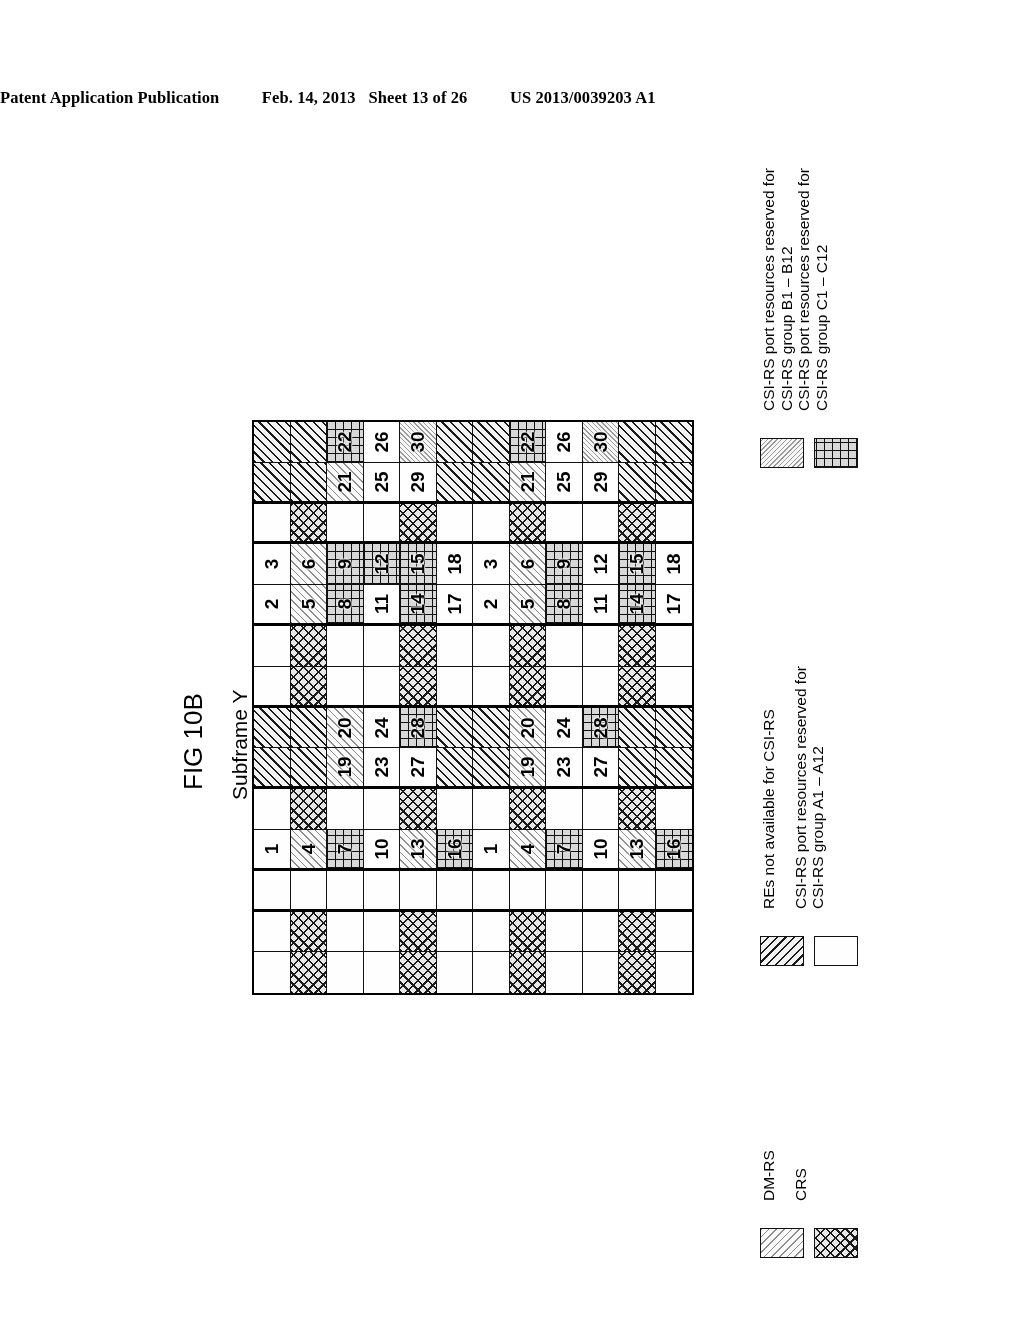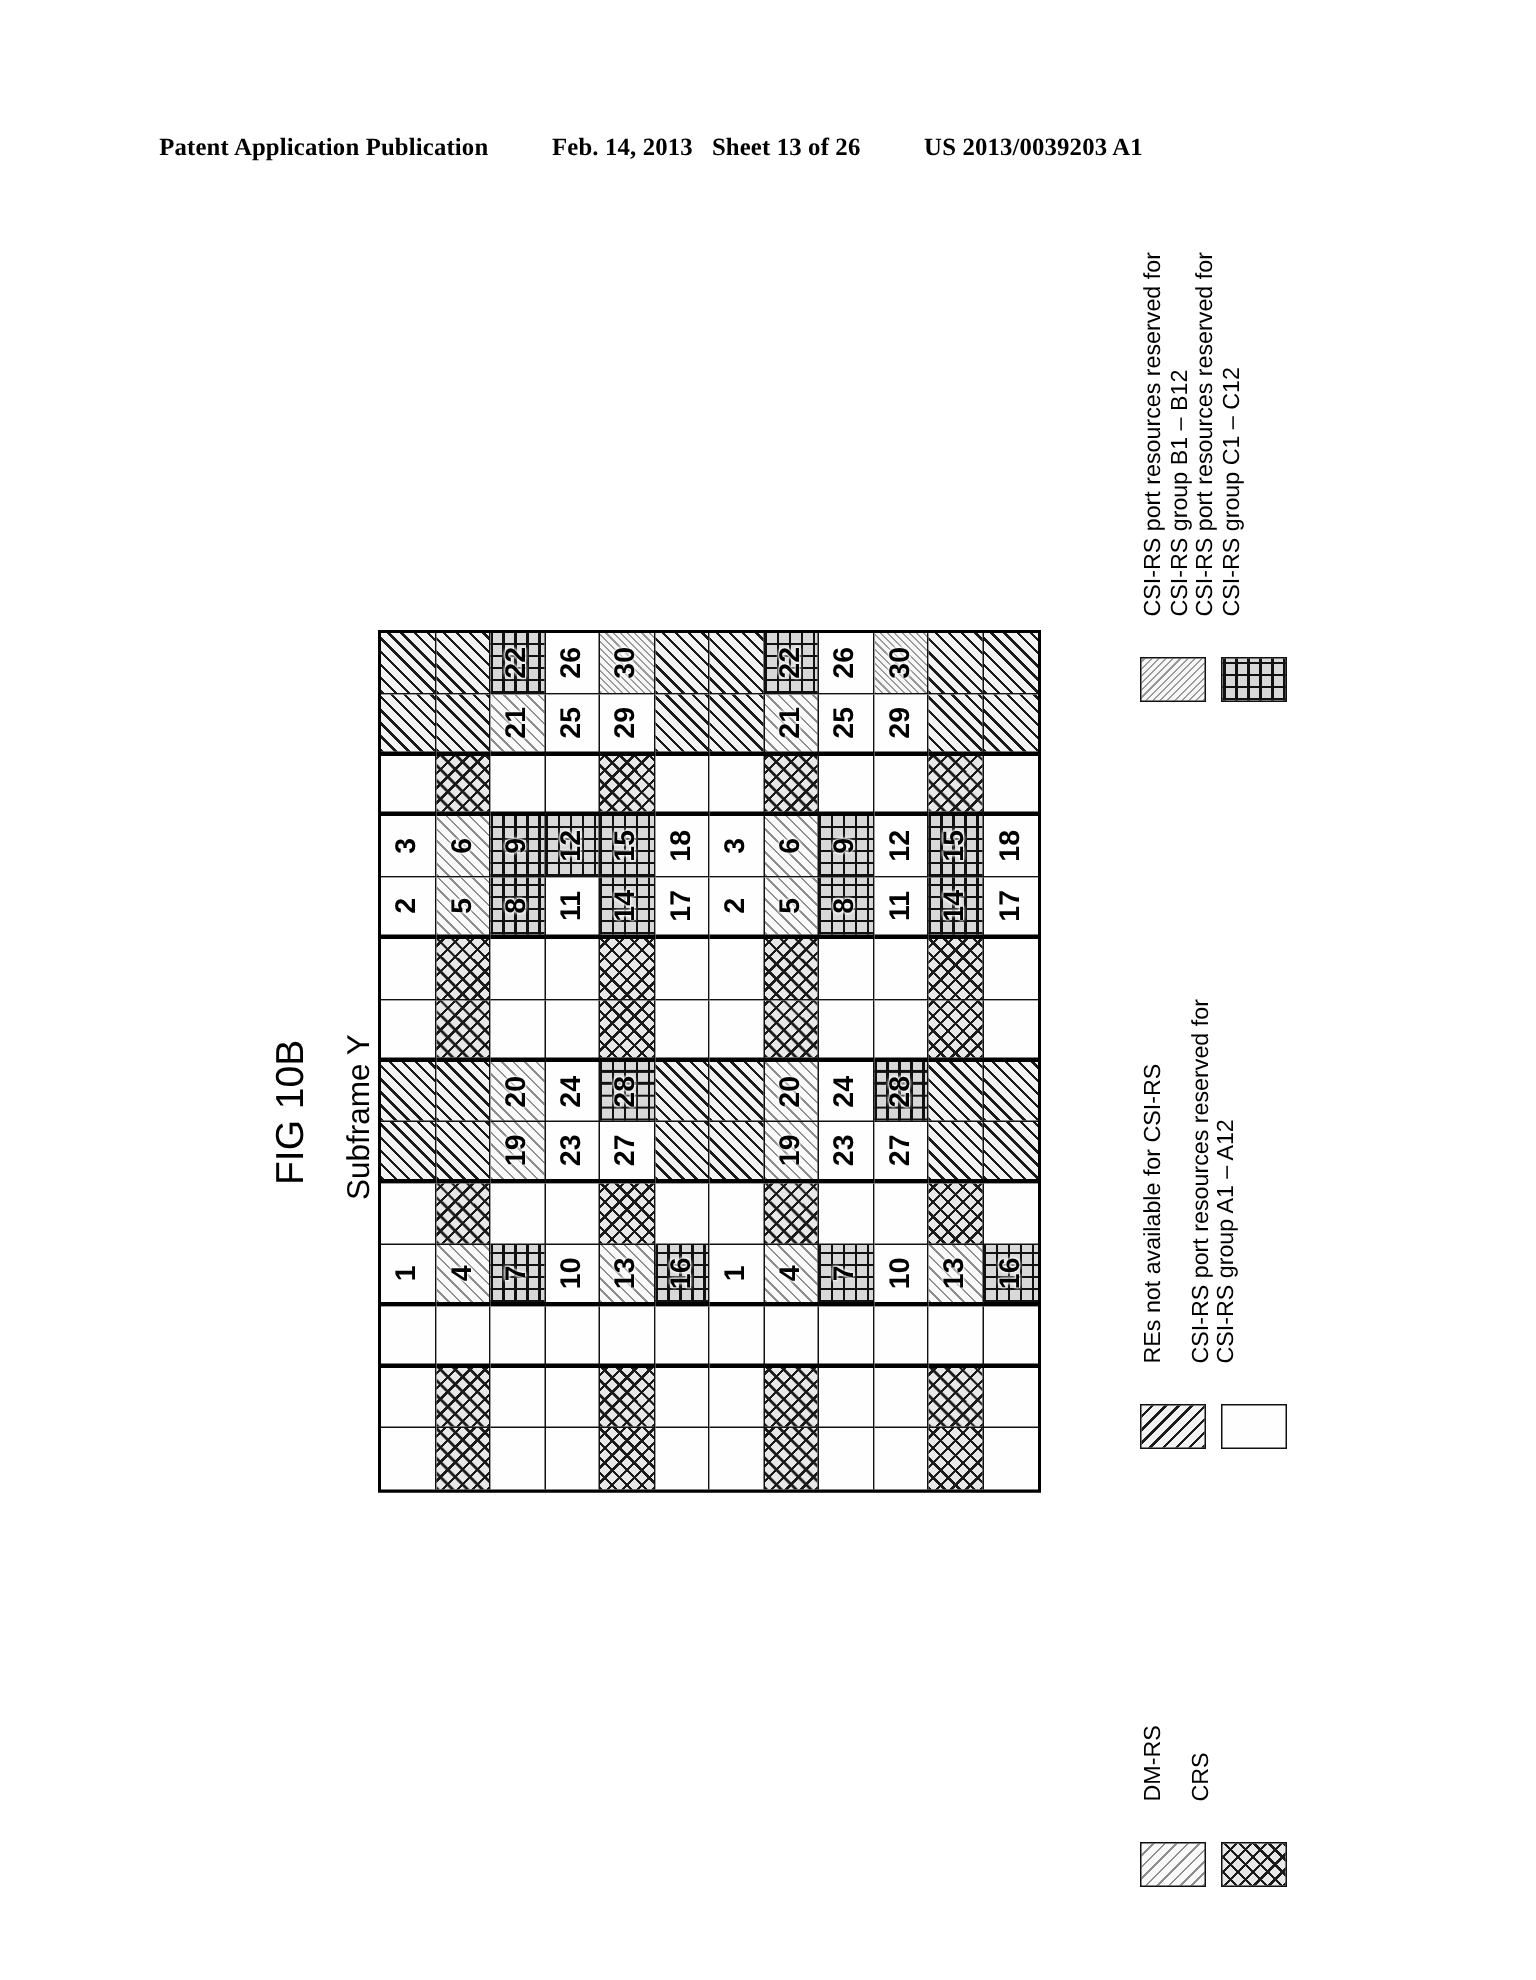--- a/index.html
+++ b/index.html
@@ -1,19 +1,19 @@
 <!DOCTYPE html>
 <html><head>
 <meta charset="utf-8">
 <style>
   html,body{margin:0;padding:0;background:#fff;}
   body{width:1024px;height:1320px;font-family:"Liberation Serif",serif;position:relative;overflow:hidden;}
 
   
-  .pat-header{position:absolute;top:88px;left:0;width:868px;text-align:center;
+  .pat-header{position:absolute;top:88px;left:0;width:868px;text-align:left;
     font-family:"Liberation Serif",serif;font-weight:bold;font-size:16.5px;color:#000;
     letter-spacing:.1px;white-space:nowrap;}
   .pat-header span{display:inline-block;vertical-align:baseline;}
   .hdr-gap1{width:34px;}
   .hdr-gap2{width:34px;}
 
   
   
   #fig-stage{position:absolute;left:0;top:0;width:1024px;height:1320px;}
 

